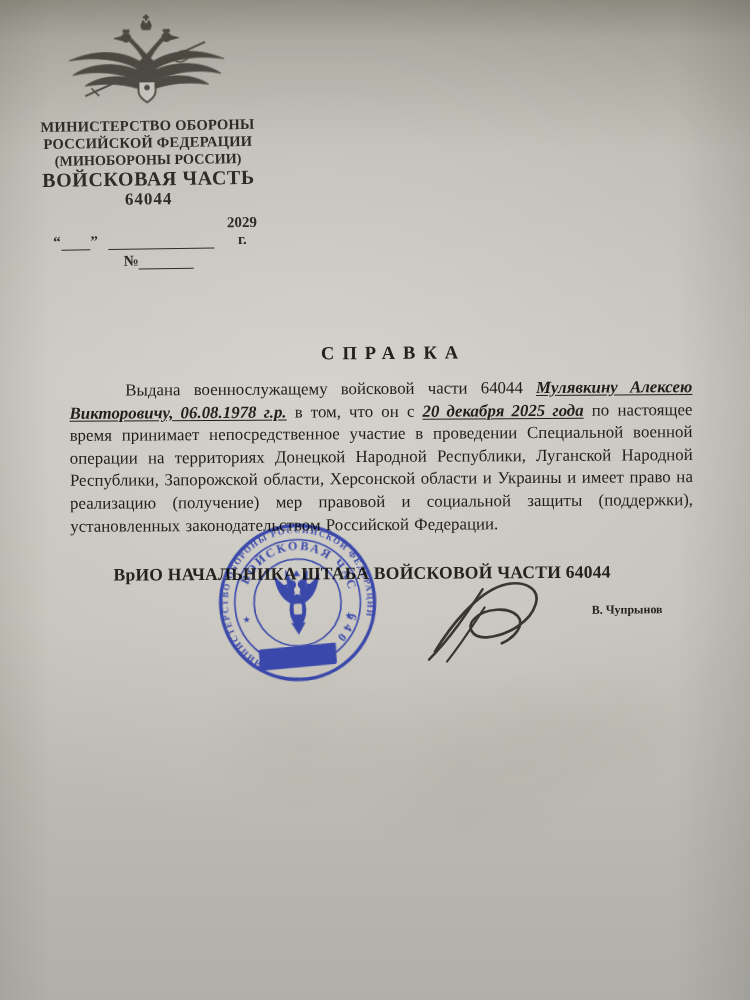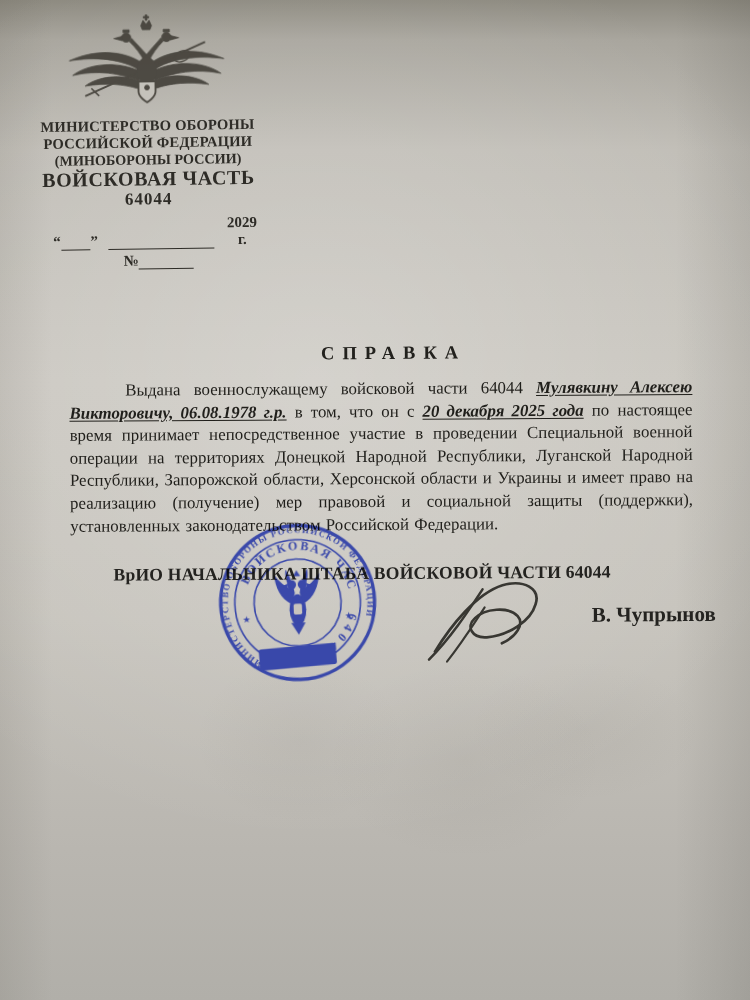--- a/index.html
+++ b/index.html
@@ -47,21 +47,21 @@
   .seg-normal{word-spacing:1px;}
   .seg-em{font-style:italic;font-weight:600;text-decoration:underline;text-underline-offset:2px;}
   
   .sig-heading{
     position:absolute;left:113px;top:563px;width:560px;
     font-weight:bold;font-size:17.6px;letter-spacing:0.2px;color:#242320;
     white-space:nowrap;z-index:1;
   }
   .signer-name{
     position:absolute;left:591px;top:604px;
-    font-weight:bold;font-size:21px;color:#242320;z-index:1;
+    font-weight:bold;font-size:12px;color:#242320;z-index:1;
   }
   .signature-svg{position:absolute;left:418px;top:576px;z-index:2;opacity:0.92;}
   
   .stamp-svg{
     position:absolute;left:216px;top:521px;z-index:3;
     mix-blend-mode:multiply;opacity:0.93;filter:blur(0.25px);
     transform:rotate(-2deg);
   }
 </style>
 </head>

